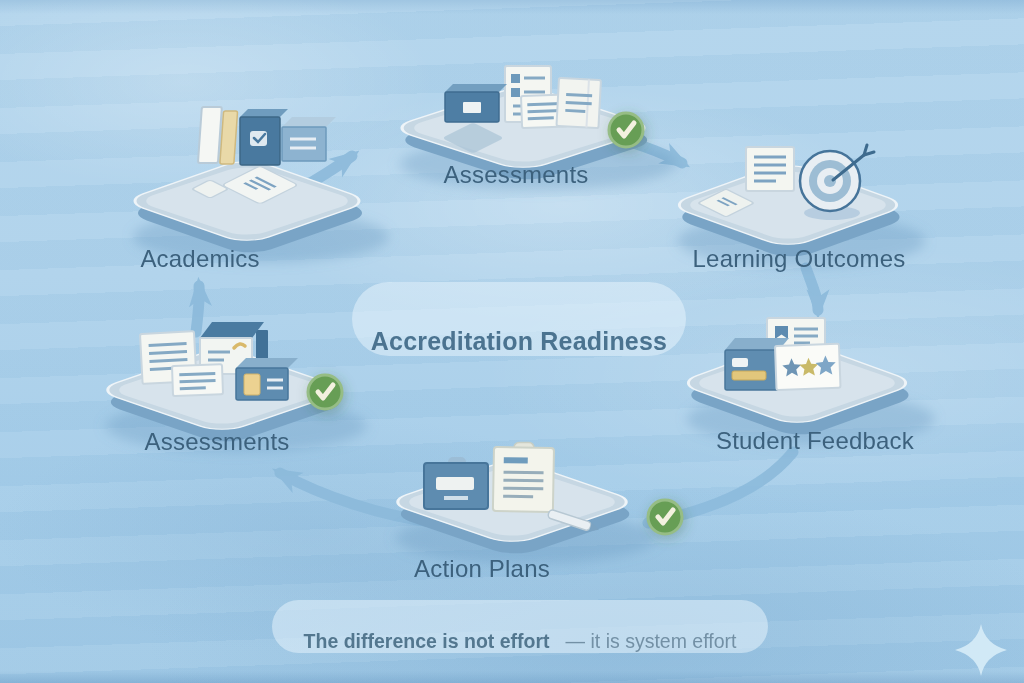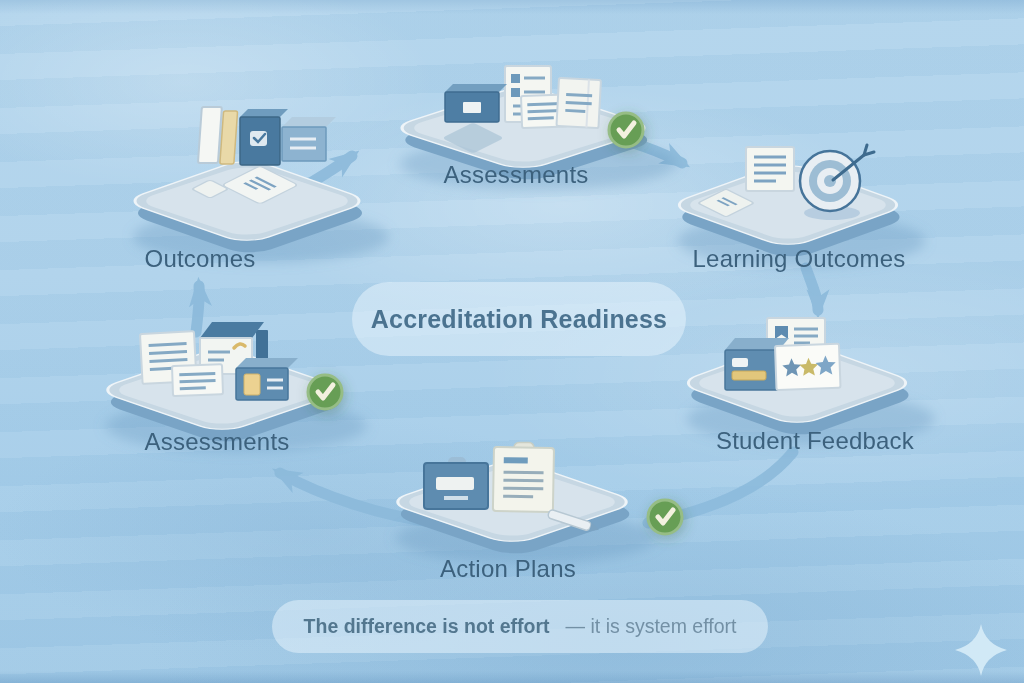--- a/index.html
+++ b/index.html
@@ -17,21 +17,21 @@
       linear-gradient(180deg, rgba(128,173,211,.45) 0, rgba(128,173,211,0) 14px),
       linear-gradient(0deg, rgba(112,160,200,.5) 0, rgba(112,160,200,0) 12px),
       linear-gradient(180deg, #b1d4ec 0%, #aed2eb 40%, #a5cde9 70%, #a0c9e6 100%);
   }
   .scene{position:absolute;left:0;top:0;}
   .node-label{
     position:absolute;transform:translateX(-50%);
     font-size:24px;color:#3c617d;letter-spacing:.2px;white-space:nowrap;
   }
   .pill{
-    position:absolute;display:flex;align-items:center;justify-content:center;
+    position:absolute;display:flex;align-items:flex-end;justify-content:center;
     background:rgba(233,246,253,.5);white-space:nowrap;
   }
   .title-pill{
     left:352px;top:282px;width:334px;height:74px;border-radius:37px;
     font-size:25px;font-weight:700;color:#4b7390;letter-spacing:.2px;
   }
   .tagline-pill{
     left:272px;top:600px;width:496px;height:53px;border-radius:27px;
     font-size:19.5px;color:#7390a5;
   }
@@ -217,25 +217,25 @@
       </g>
     </g>
 
     <use href="#check-badge" transform="translate(626,130)"></use>
     <use href="#check-badge" transform="translate(325,392)"></use>
     <use href="#check-badge" transform="translate(665,517)"></use>
 
     <path transform="translate(981,650)" d="M0 -26 Q4 -6 26 0 Q4 6 0 26 Q-4 6 -26 0 Q-4 -6 0 -26 Z" fill="#d6ebf7" opacity="0.92"></path>
   </svg>
 
-  <div class="node-label" style="left:200px;top:245px">Outcomes</div>
+  <div class="node-label" style="left:200px;top:245px">Academics</div>
   <div class="node-label" style="left:516px;top:161px">Assessments</div>
   <div class="node-label" style="left:799px;top:245px">Learning Outcomes</div>
   <div class="node-label" style="left:815px;top:427px">Student Feedback</div>
-  <div class="node-label" style="left:508px;top:555px">Action Plans</div>
+  <div class="node-label" style="left:482px;top:555px">Action Plans</div>
   <div class="node-label" style="left:217px;top:428px">Assessments</div>
 
   <div class="pill title-pill">
     <span>Accreditation Readiness</span>
   </div>
 
   <div class="pill tagline-pill">
     <span class="bold">The difference is not effort</span>
     <span class="rest">— it is system effort</span>
   </div>

